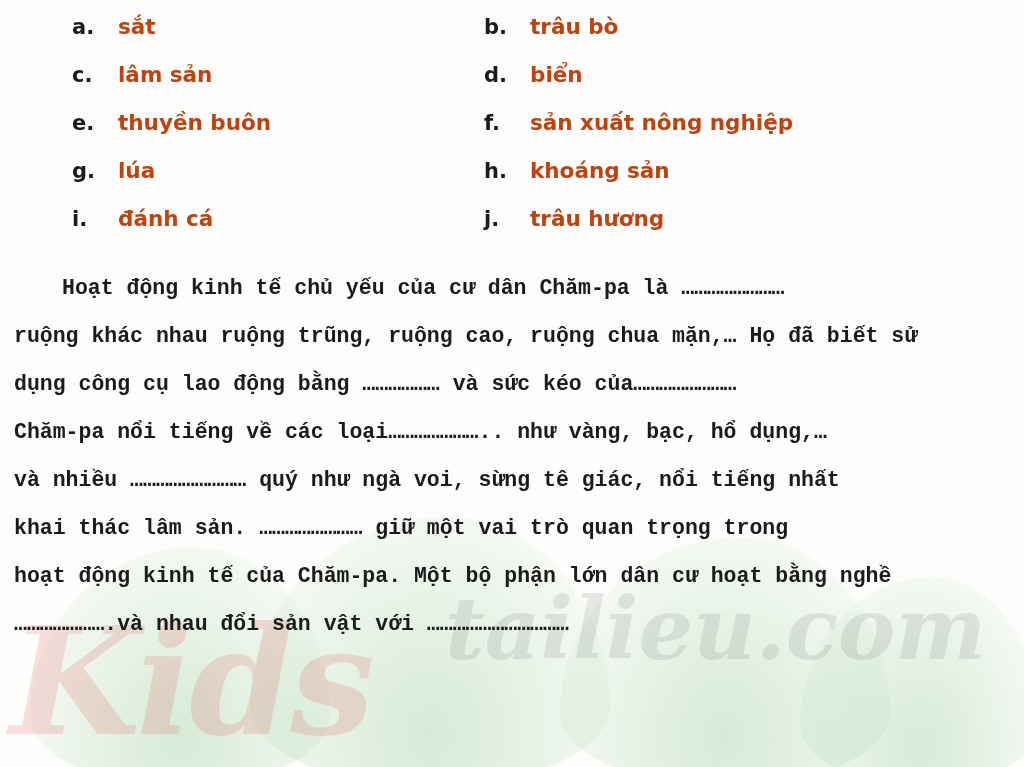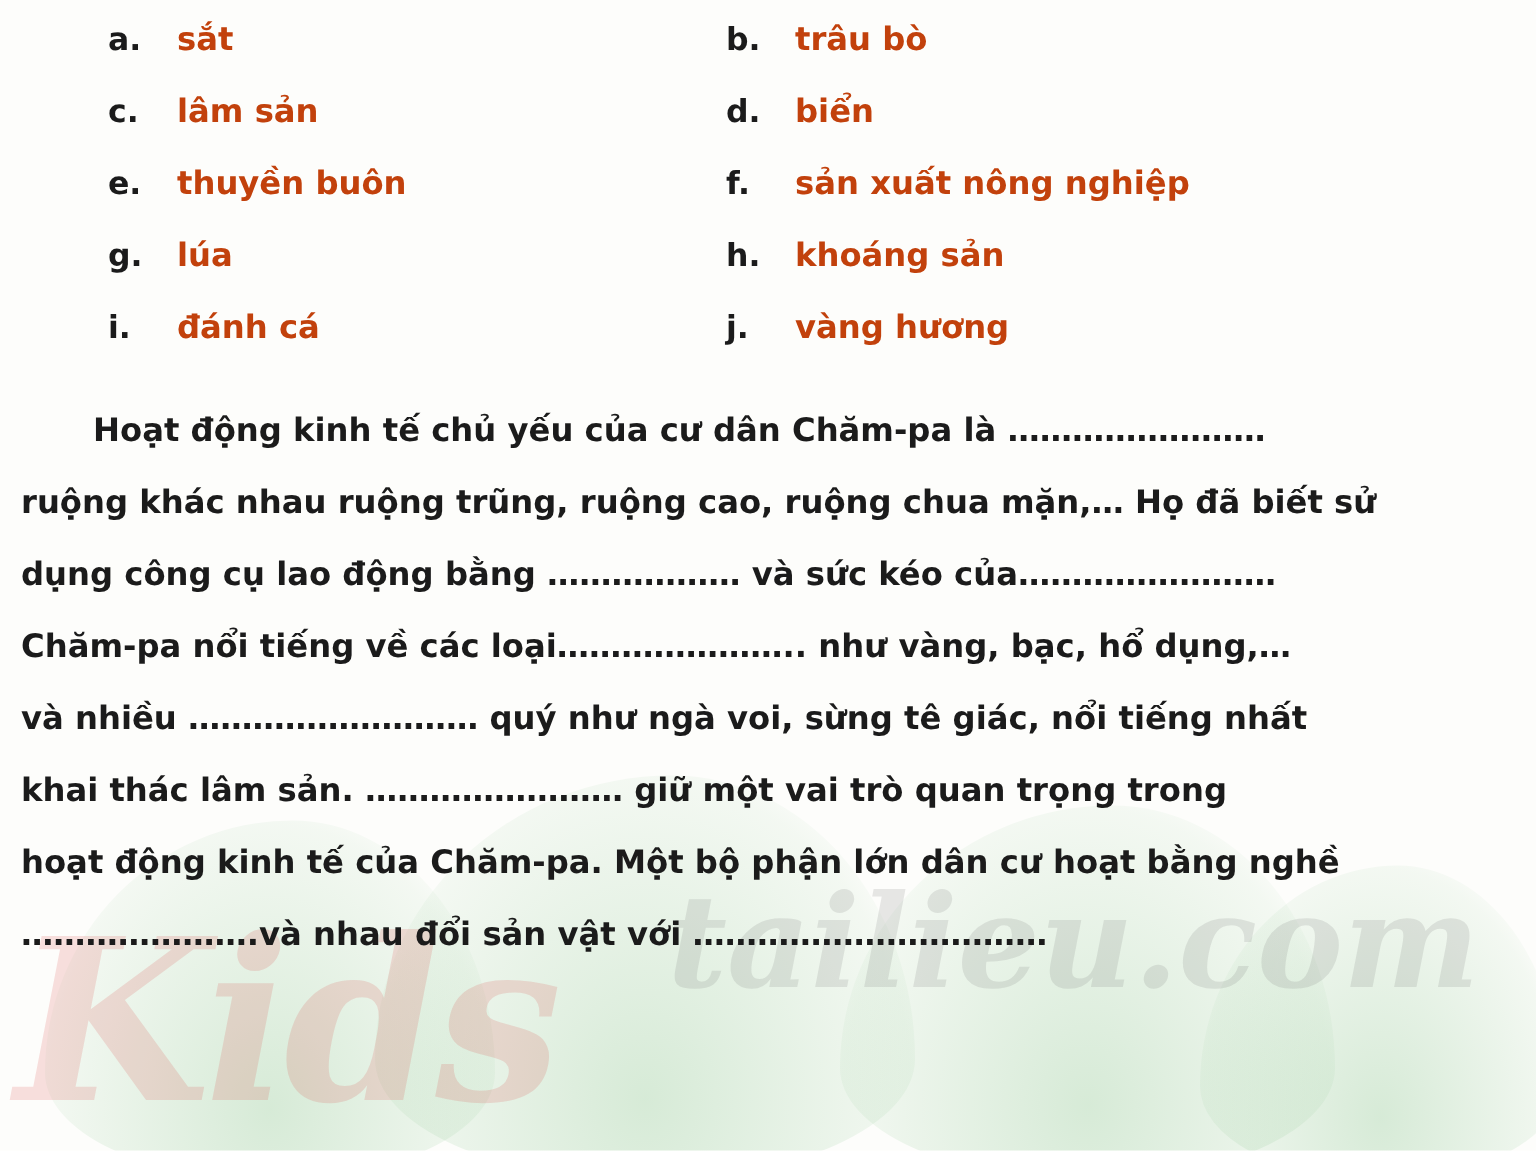--- a/index.html
+++ b/index.html
@@ -100,20 +100,21 @@
     font-size: 21.5px;
     font-weight: bold;
     color: #c2410c;
     white-space: nowrap;
   }
 
   
   .para {
     margin-top: 22px;
     padding: 0 4px 0 8px;
+    font-family: Liberation Mono, monospace;
   }
   .para-line {
     font-size: 21.5px;
     font-weight: bold;
     color: #1b1b1b;
     height: 48px;
     line-height: 48px;
     white-space: nowrap;
     overflow: hidden;
   }
@@ -183,21 +184,21 @@
         </div>
       </div>
 
       <div class="opt-row">
         <div class="opt-cell left">
           <span class="opt-letter">i.</span>
           <span class="opt-text">đánh cá</span>
         </div>
         <div class="opt-cell right">
           <span class="opt-letter">j.</span>
-          <span class="opt-text">vàng hương</span>
+          <span class="opt-text">trâu hương</span>
         </div>
       </div>
 
     </div>
 
     <div class="para">
       <div class="para-line indent">Hoạt động kinh tế chủ yếu của cư dân Chăm-pa là ……………………</div>
       <div class="para-line">ruộng khác nhau ruộng trũng, ruộng cao, ruộng chua mặn,… Họ đã biết sử</div>
       <div class="para-line">dụng công cụ lao động bằng ……………… và sức kéo của……………………</div>
       <div class="para-line">Chăm-pa nổi tiếng về các loại………………….. như vàng, bạc, hổ dụng,…</div>

